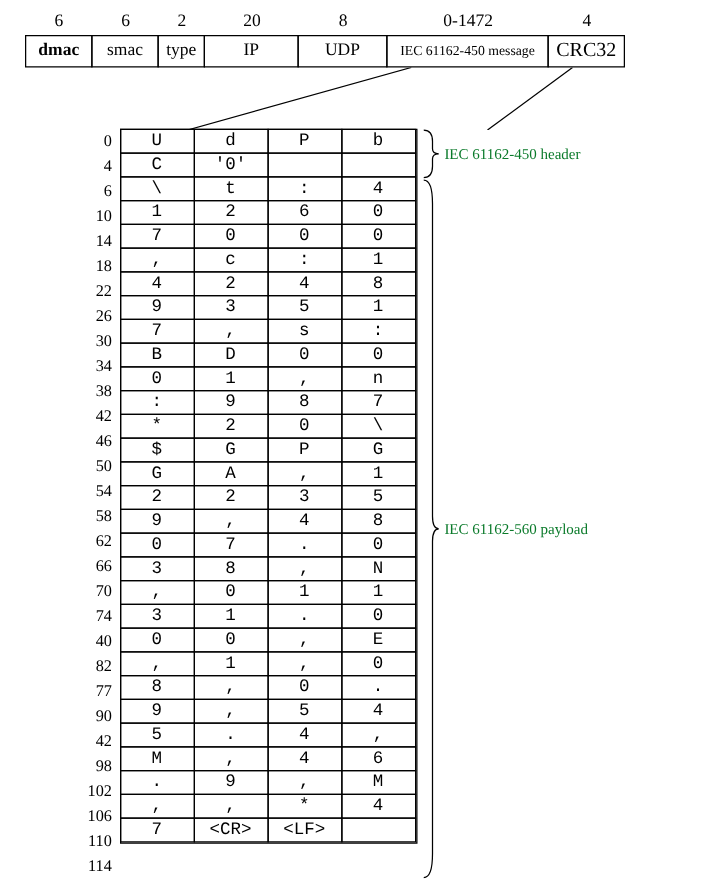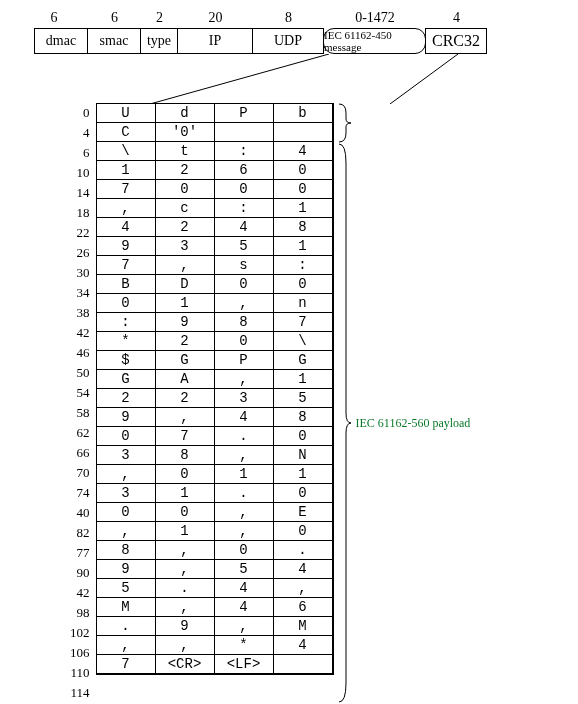--- a/index.html
+++ b/index.html
@@ -33,21 +33,21 @@
     align-items: center;
     justify-content: center;
     box-sizing: border-box;
     margin-left: -1px;
   }
   .w-dmac { width: 54px; }
   .w-smac { width: 54px; }
   .w-type { width: 38px; }
   .w-ip   { width: 76px; }
   .w-udp  { width: 72px; }
-  .w-msg  { width: 103px; font-size: 11px; border-radius: 11px; }
+  .w-msg  { width: 130px; font-size: 11px; }
   .w-crc  { width: 62px; font-size: 16px; }
 
   svg.connector {
     display: block;
     margin-left: 10px;
   }
 
   .payload-area {
     display: flex;
     align-items: flex-start;
@@ -98,21 +98,21 @@
     margin-left: 4px;
     white-space: nowrap;
   }
 </style>
 </head>
 <body>
 
 <div id="packet-container" class="packet-row">
     <div class="packet-col">
       <div class="packet-size">6</div>
-      <div class="packet-box w-dmac" style="margin-left: 14px;">dmac</div>
+      <div class="packet-box w-dmac" style="margin-left: 0px; font-weight: bold;">dmac</div>
     </div>
     <div class="packet-col">
       <div class="packet-size">6</div>
       <div class="packet-box w-smac">smac</div>
     </div>
     <div class="packet-col">
       <div class="packet-size">2</div>
       <div class="packet-box w-type">type</div>
     </div>
     <div class="packet-col">
@@ -352,20 +352,21 @@
         <div class="grid-cell">&lt;CR&gt;</div>
         <div class="grid-cell">&lt;LF&gt;</div>
         <div class="grid-cell"></div>
       </div>
     </div>
   <div class="braces-col">
     <div class="brace-item" style="height:40px;">
       <svg width="14" height="40">
           <path d="M1 1 Q8 1 8 10 L8 16 Q8 20 13 20 Q8 20 8 24 L8 30 Q8 39 1 39" fill="none" stroke="#000" stroke-width="1"></path>
         </svg>
+      <span class="brace-label">IEC 61162-450 header</span>
     </div>
     <div class="brace-item" style="height:560px;">
       <svg width="14" height="560" preserveAspectRatio="none" viewBox="0 0 14 560">
         <path d="M1 1 Q8 1 8 20 L8 270 Q8 280 13 280 Q8 280 8 290 L8 540 Q8 559 1 559" fill="none" stroke="#000" stroke-width="1"></path>
       </svg>
       <span class="brace-label">IEC 61162-560 payload</span>
     </div>
   </div>
 </div>
 

